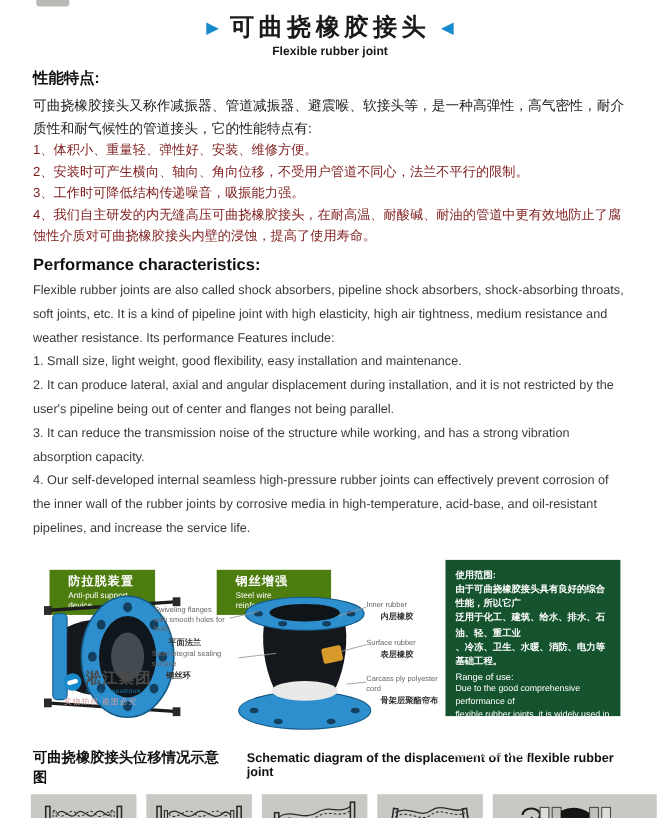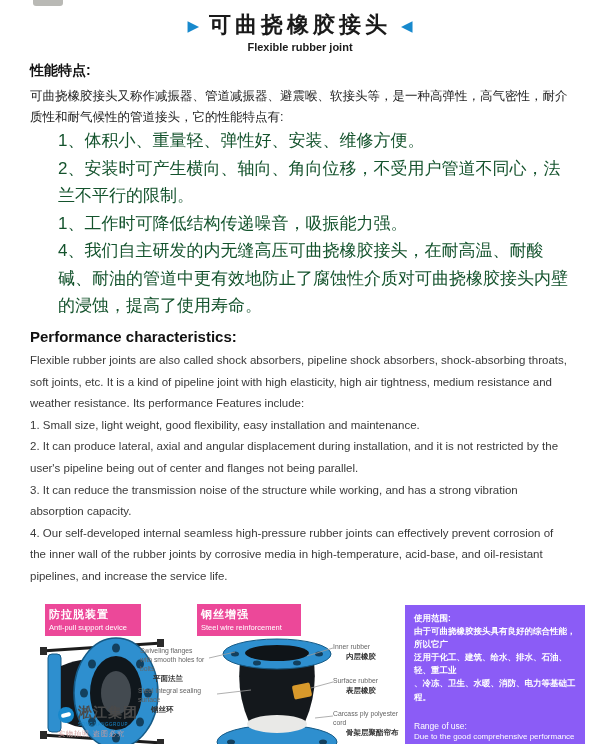--- a/index.html
+++ b/index.html
@@ -14,30 +14,30 @@
   .header { padding-top:10px; text-align:center; }
   .title-row { display:flex; align-items:center; justify-content:center; gap:10px; }
   .tri { color:#1789cd; font-size:15px; line-height:1; }
   .title-cn { font-size:22px; font-weight:bold; letter-spacing:4px; color:#1a1a1a; }
   .title-en { font-size:11px; font-weight:bold; color:#1a1a1a; margin-top:1px; }
 
   
   .sec { padding:0 30px; }
   .cn-heading { font-size:14px; font-weight:bold; color:#111; margin-top:9px; }
   .cn-body { font-size:12.5px; line-height:1.65; font-weight:500; color:#1d1d1d; margin-top:6px; }
-  .cn-item { font-size:17px; line-height:1.62; font-weight:500; color:#14532d;margin-left:28px; }
+  .cn-item { font-size:12px; line-height:1.62; font-weight:500; color:#7f1d1d; }
 
   
   .en-heading { font-size:15px; font-weight:bold; color:#111; margin-top:8px; }
   .en-body { font-size:11.5px; line-height:1.88; color:#3a3a3a; margin-top:5px; }
   .en-item { font-size:11.5px; line-height:1.88; color:#3a3a3a; }
 
   
   .mid { position:relative; height:170px; margin-top:8px; }
-  .label-box { position:absolute; top:8px; background:#ec4899; color:#fff; padding:3px 8px 4px 4px; }
+  .label-box { position:absolute; top:18px; background:#4d7c0f; color:#fff; padding:3px 8px 4px 17px; }
   .label-box .lb-cn { font-size:11px; font-weight:bold; letter-spacing:1px; }
   .label-box .lb-en { font-size:7.5px; margin-top:1px; }
   .lb1 { left:45px; width:96px; }
   .lb2 { left:197px; width:104px; }
 
   .photo-left { position:absolute; left:36px; top:30px; width:132px; height:136px; }
   .cutaway { position:absolute; left:165px; top:30px; width:242px; height:138px; }
 
   .ann { position:absolute; color:#555; }
   .ann .a-en { font-size:6.8px; line-height:1.35; color:#666; }
@@ -49,24 +49,24 @@
   .ann-r3 { left:333px; top:113px; width:72px; }
 
   .watermark { position:absolute; left:58px; top:108px; width:120px; }
   .wm-row { display:flex; align-items:center; gap:4px; }
   .wm-logo { width:16px; height:16px; border-radius:50%; background:#1789cd; position:relative; flex:0 0 auto; }
   .wm-logo::after { content:""; position:absolute; left:3px; top:6px; width:10px; height:4px; background:#fff; border-radius:2px; transform:rotate(-15deg); }
   .wm-cn { font-size:14px; font-weight:bold; color:#4a4a4a; letter-spacing:1px; }
   .wm-en { font-size:4.5px; color:#1789cd; letter-spacing:.5px; }
   .wm-note { font-size:7px; color:#d09c9c; margin-top:2px; letter-spacing:1px; }
 
-  .range-box { position:absolute; left:405px; top:9px; width:180px; height:142px; background:#8b5cf6; color:#fff; padding:8px 9px; }
+  .range-box { position:absolute; left:405px; top:9px; width:159px; height:142px; background:#14532d; color:#fff; padding:8px 9px; }
   .rb-cn-h { font-size:8.5px; font-weight:bold; }
   .rb-cn-b { font-size:8.5px; font-weight:bold; line-height:1.55; white-space:pre-line; }
-  .rb-en-h { font-size:8.5px; margin-top:17px; }
+  .rb-en-h { font-size:8.5px; margin-top:2px; }
   .rb-en-b { font-size:8px; line-height:1.5; white-space:pre-line; }
 
   
   .schem-heading { padding:0 30px; margin-top:10px; display:flex; align-items:baseline; gap:20px; }
   .sh-cn { font-size:13px; font-weight:bold; color:#111; }
   .sh-en { font-size:11.5px; font-weight:bold; color:#111; }
 
   .bottom { position:relative; height:190px; margin-top:6px; }
   .panel { position:absolute; top:0; width:96px; height:157px; background:#c8c8c4; display:flex; flex-direction:column; align-items:center; }
   .p1 { left:28px; } .p2 { left:133px; } .p3 { left:238px; } .p4 { left:343px; }
@@ -87,21 +87,21 @@
       <span class="tri">◀</span>
     </div>
     <div class="title-en">Flexible rubber joint</div>
   </div>
 
   <div class="sec">
     <div class="cn-heading">性能特点:</div>
     <div class="cn-body">可曲挠橡胶接头又称作减振器、管道减振器、避震喉、软接头等，是一种高弹性，高气密性，耐介质性和耐气候性的管道接头，它的性能特点有:</div>
     <div class="cn-item">1、体积小、重量轻、弹性好、安装、维修方便。</div>
     <div class="cn-item">2、安装时可产生横向、轴向、角向位移，不受用户管道不同心，法兰不平行的限制。</div>
-    <div class="cn-item">1、工作时可降低结构传递噪音，吸振能力强。</div>
+    <div class="cn-item">3、工作时可降低结构传递噪音，吸振能力强。</div>
     <div class="cn-item">4、我们自主研发的内无缝高压可曲挠橡胶接头，在耐高温、耐酸碱、耐油的管道中更有效地防止了腐蚀性介质对可曲挠橡胶接头内壁的浸蚀，提高了使用寿命。</div>
   </div>
 
   <div class="sec">
     <div class="en-heading">Performance characteristics:</div>
     <div class="en-body">Flexible rubber joints are also called shock absorbers, pipeline shock absorbers, shock-absorbing throats, soft joints, etc. It is a kind of pipeline joint with high elasticity, high air tightness, medium resistance and weather resistance. Its performance Features include:</div>
     <div class="en-item">1. Small size, light weight, good flexibility, easy installation and maintenance.</div>
     <div class="en-item">2. It can produce lateral, axial and angular displacement during installation, and it is not restricted by the user's pipeline being out of center and flanges not being parallel.</div>
     <div class="en-item">3. It can reduce the transmission noise of the structure while working, and has a strong vibration absorption capacity.</div>
     <div class="en-item">4. Our self-developed internal seamless high-pressure rubber joints can effectively prevent corrosion of the inner wall of the rubber joints by corrosive media in high-temperature, acid-base, and oil-resistant pipelines, and increase the service life.</div>

